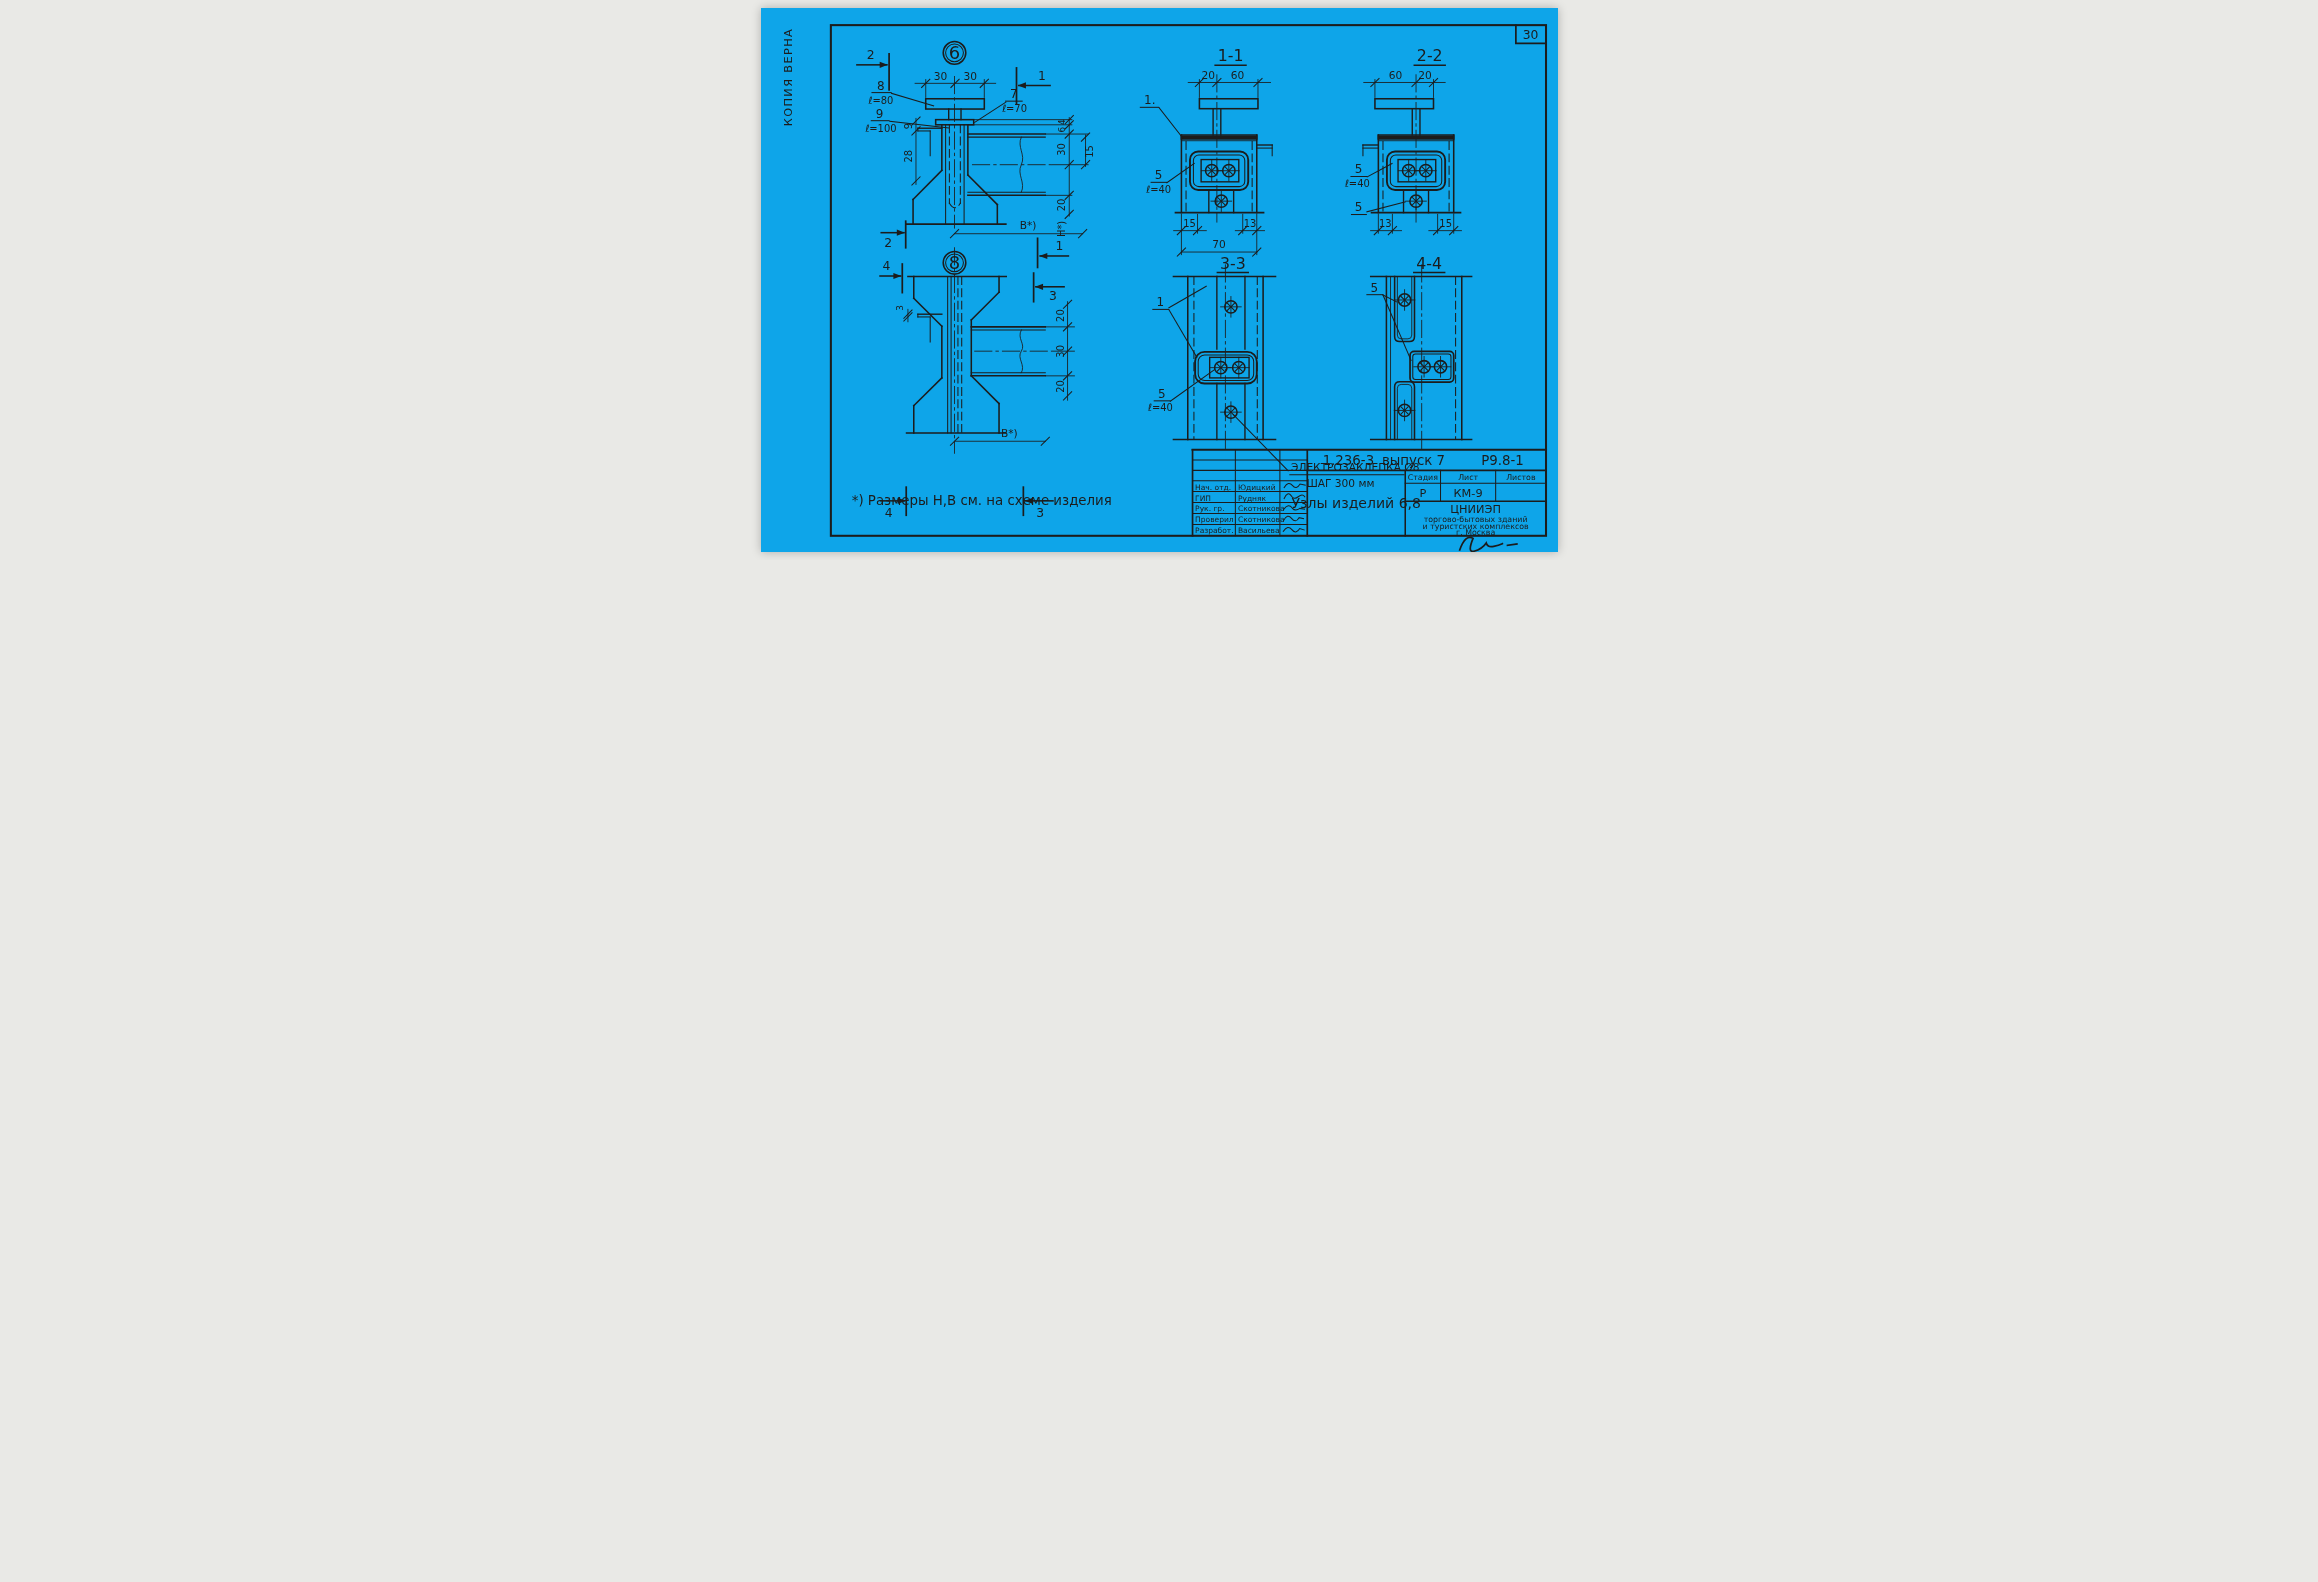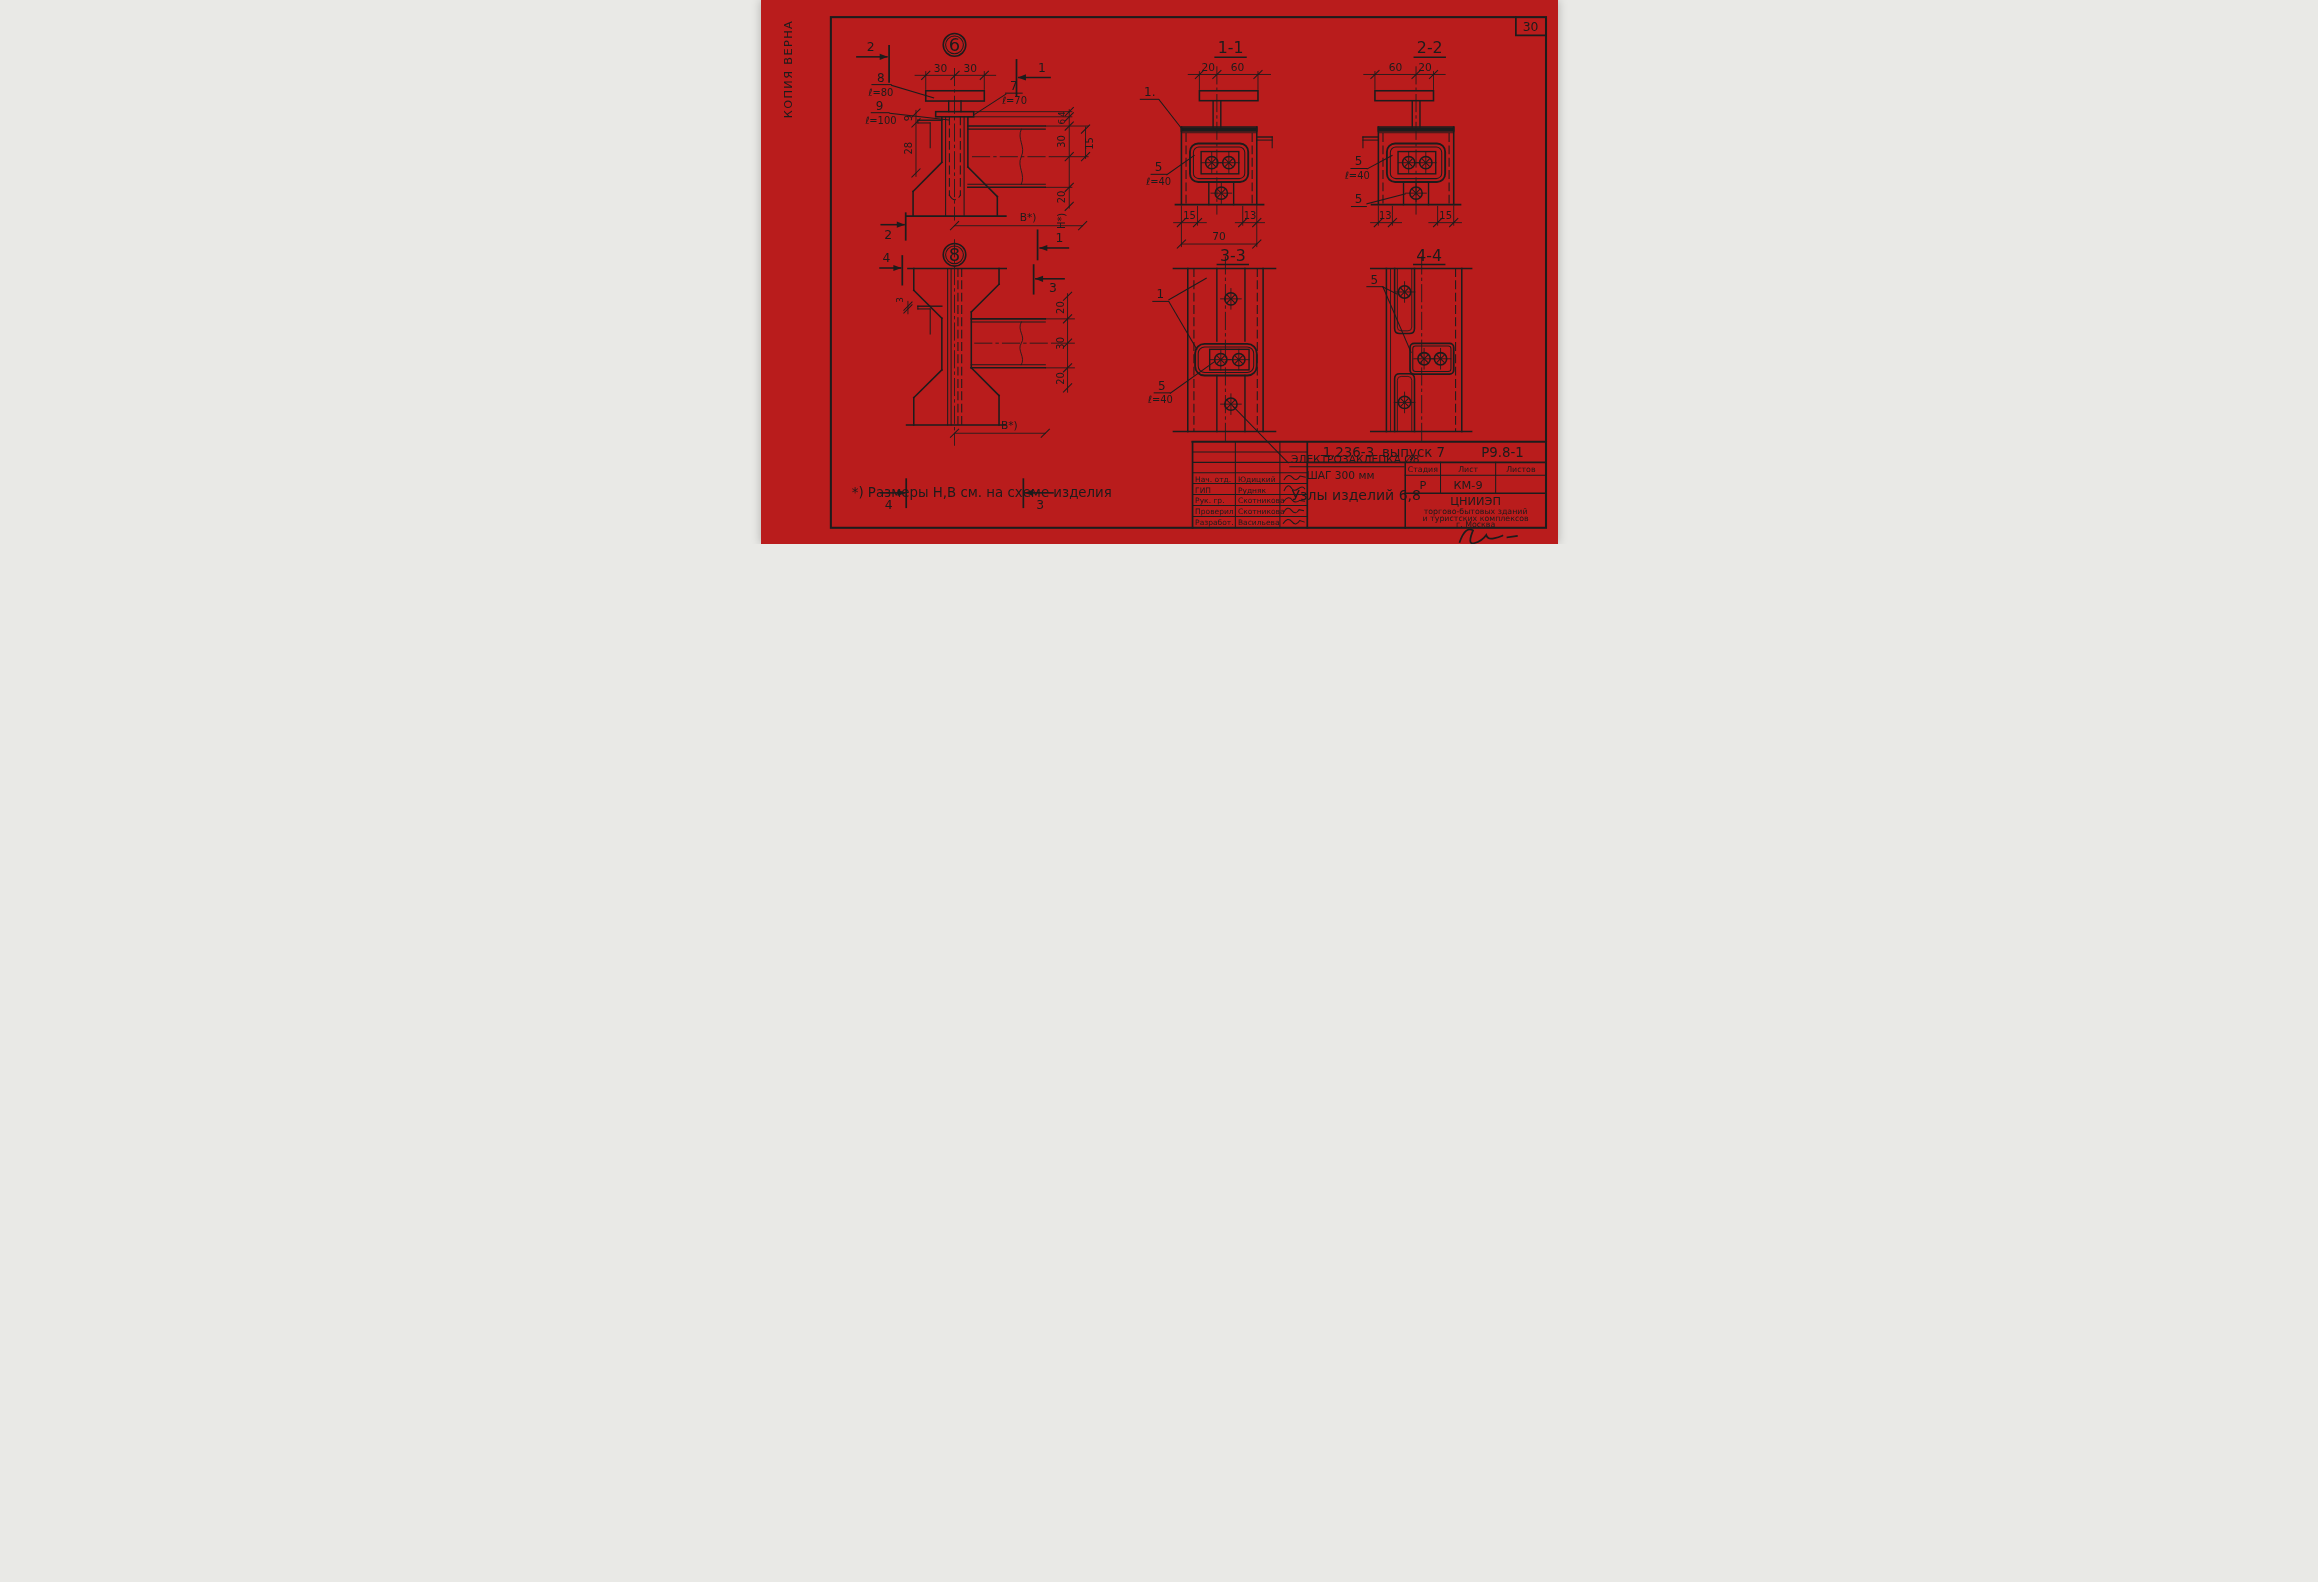--- a/index.html
+++ b/index.html
@@ -1,16 +1,16 @@
 <!DOCTYPE html>
 <html style="font-size:8px"><head>
 <meta charset="utf-8">
 <style>
   html,body{margin:0;padding:0;background:#e9e9e6;}
-  .sheet{background:#b91c1c;max-width:797px;margin:0 auto;box-shadow:0 0 9px rgba(0,0,0,.25);}
+  .sheet{background:#0ea5e9;max-width:797px;margin:8px auto;box-shadow:0 0 9px rgba(0,0,0,.25);}
   svg{display:block;width:100%;height:auto;}
   svg text{font-family:"DejaVu Sans",sans-serif;fill:#1c1c1c;}
   .ln{stroke:#1c1c1c;fill:none;stroke-width:8;stroke-linecap:square;}
   .w5{stroke-width:5}.w6{stroke-width:6}.w9{stroke-width:9}.w10{stroke-width:10}.w11{stroke-width:11}.w12{stroke-width:12}
   .dash{stroke-dasharray:46 26;}
   .cl{stroke-width:5;stroke-dasharray:100 24 14 24;}
   .serr{stroke-width:24;stroke-dasharray:7 14;}
   .fill{fill:#1c1c1c;stroke:none;}
   .t44{font-size:44px}.t46{font-size:46px}.t52{font-size:52px}.t58{font-size:58px}
   .t62{font-size:62px}.t66{font-size:66px}.t70{font-size:70px}.t72{font-size:72px}

